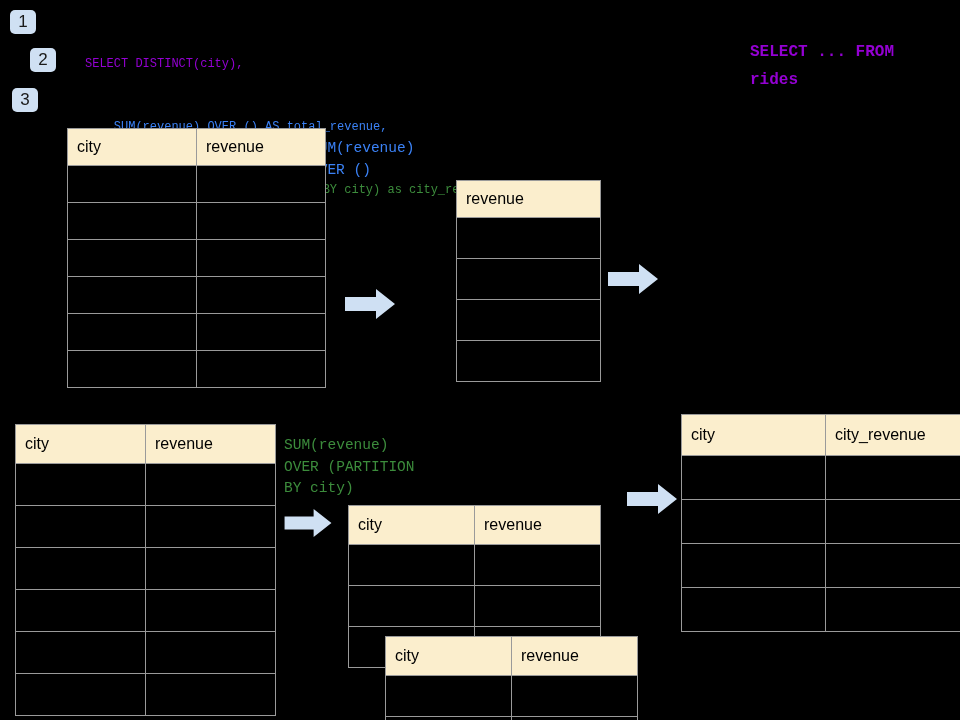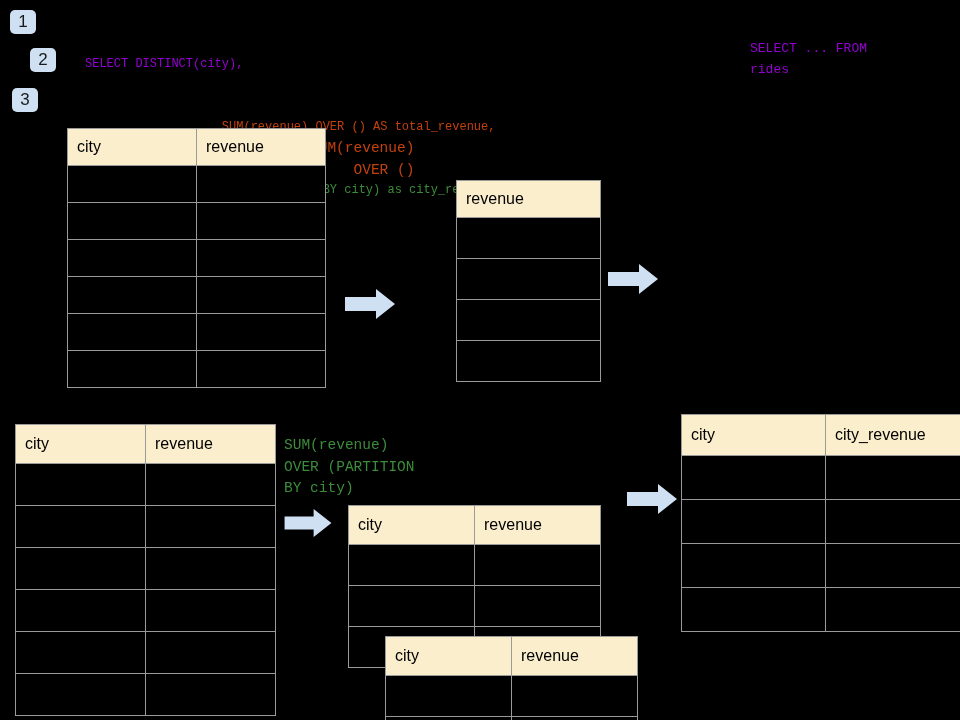--- a/index.html
+++ b/index.html
@@ -34,35 +34,35 @@
   .code-block {
     position: absolute;
     font-family: "Liberation Mono", monospace;
     font-size: 12px;
     line-height: 21px;
     white-space: pre;
     letter-spacing: 0px;
   }
   .code-line { white-space: pre; }
   .c-purple { color: #9400d3; }
-  .c-red    { color: #c2410c; text-align: right; }
+  .c-red    { color: #3b82f6; }
   .c-green  { color: #3c8c3c; }
 
   
   .annot {
     position: absolute;
     font-family: "Liberation Mono", monospace;
     font-size: 14.5px;
     line-height: 21.5px;
     white-space: pre;
   }
   .annot.small {
-    font-size: 13px;
-    line-height: 21px;
-    font-weight: normal;
+    font-size: 16px;
+    line-height: 28px;
+    font-weight: bold;
   }
 
   
   .tbl {
     position: absolute;
     border-collapse: collapse;
     background: #000000;
     table-layout: fixed;
   }
   .tbl th, .tbl td {

